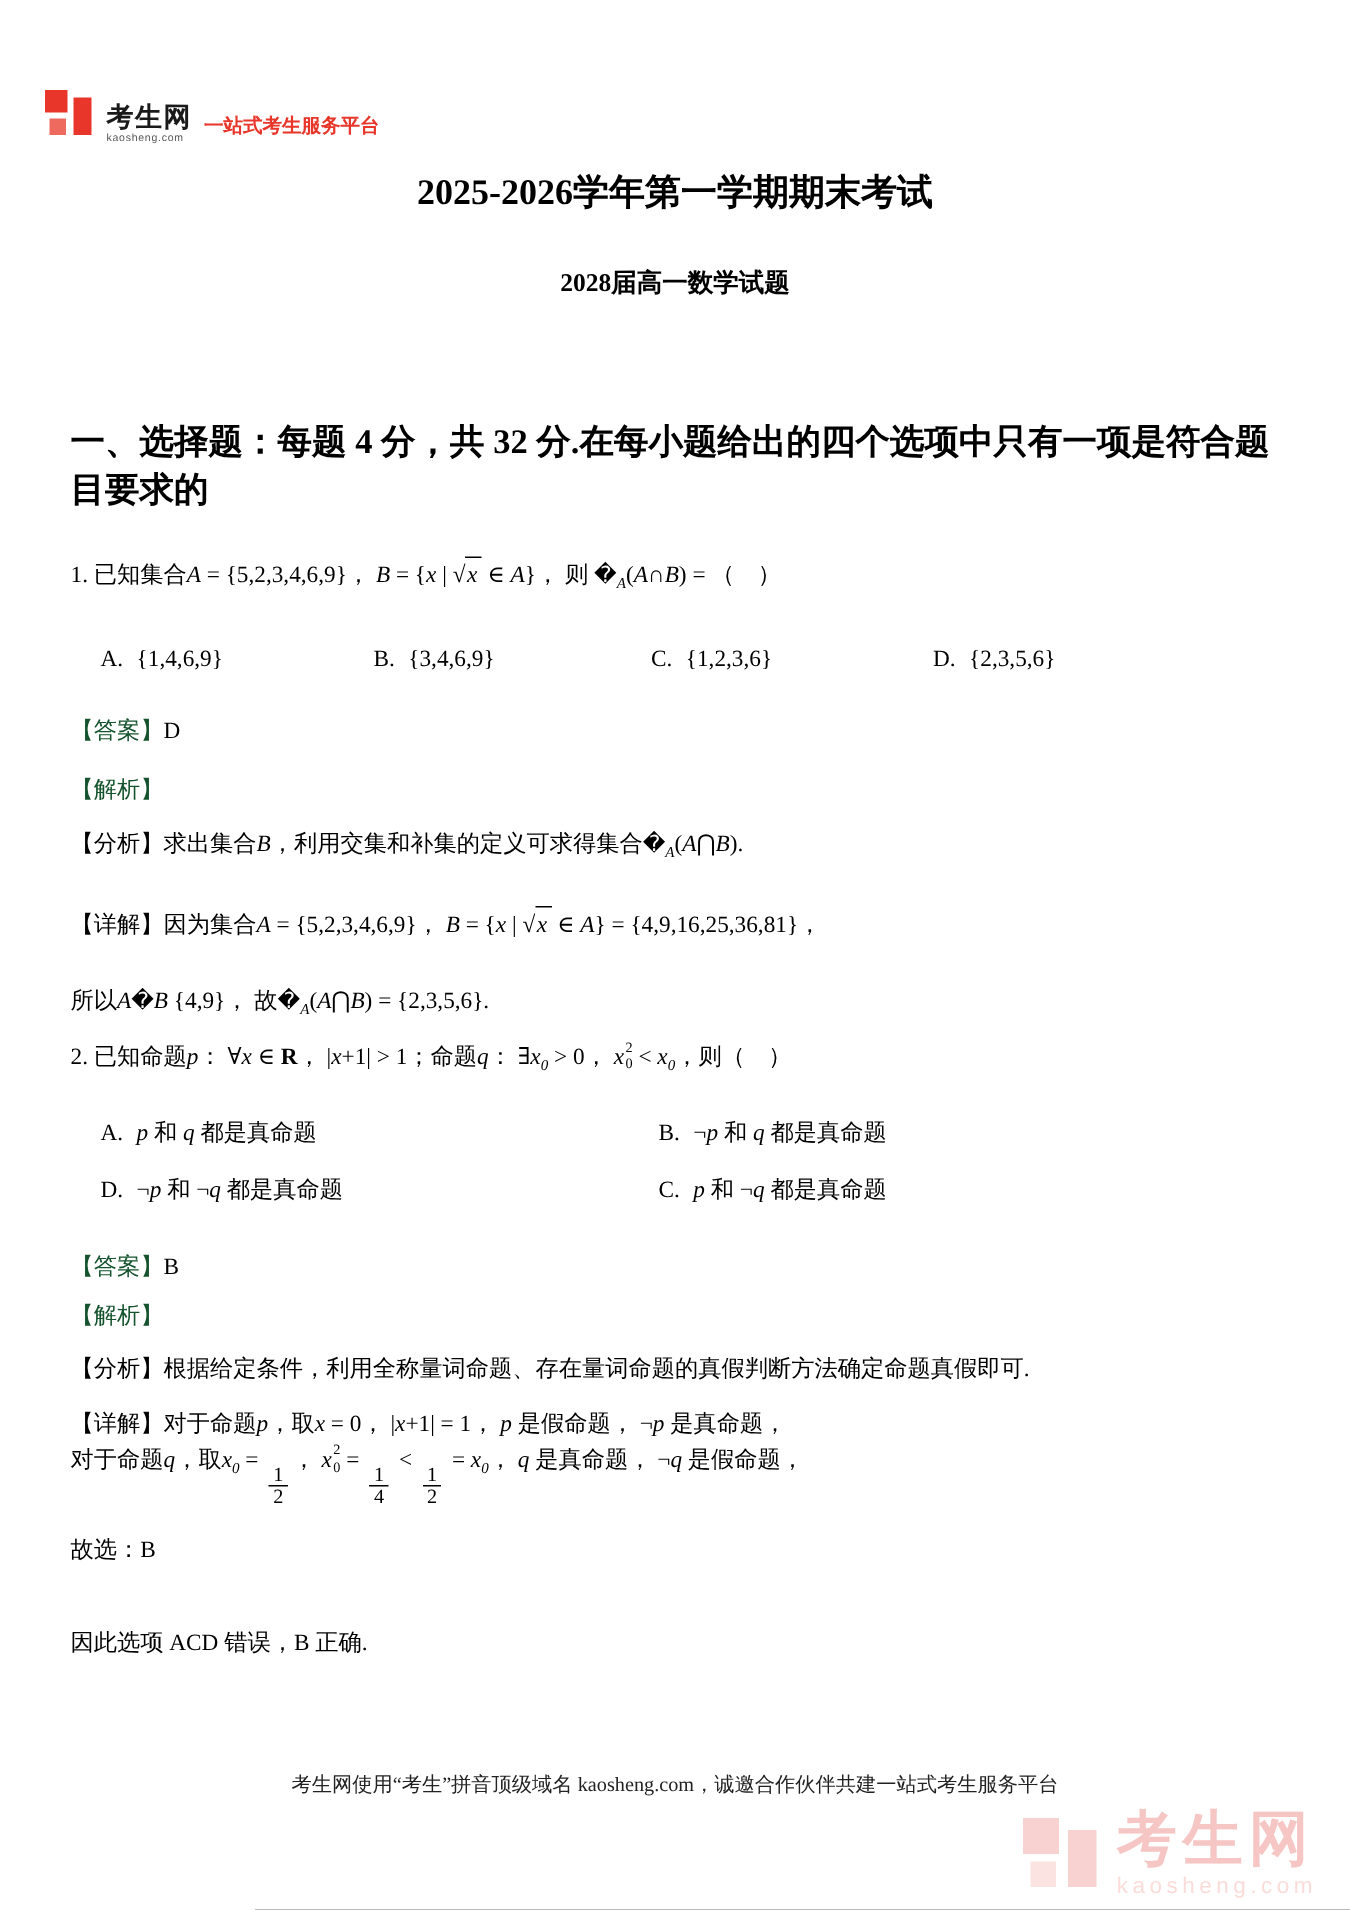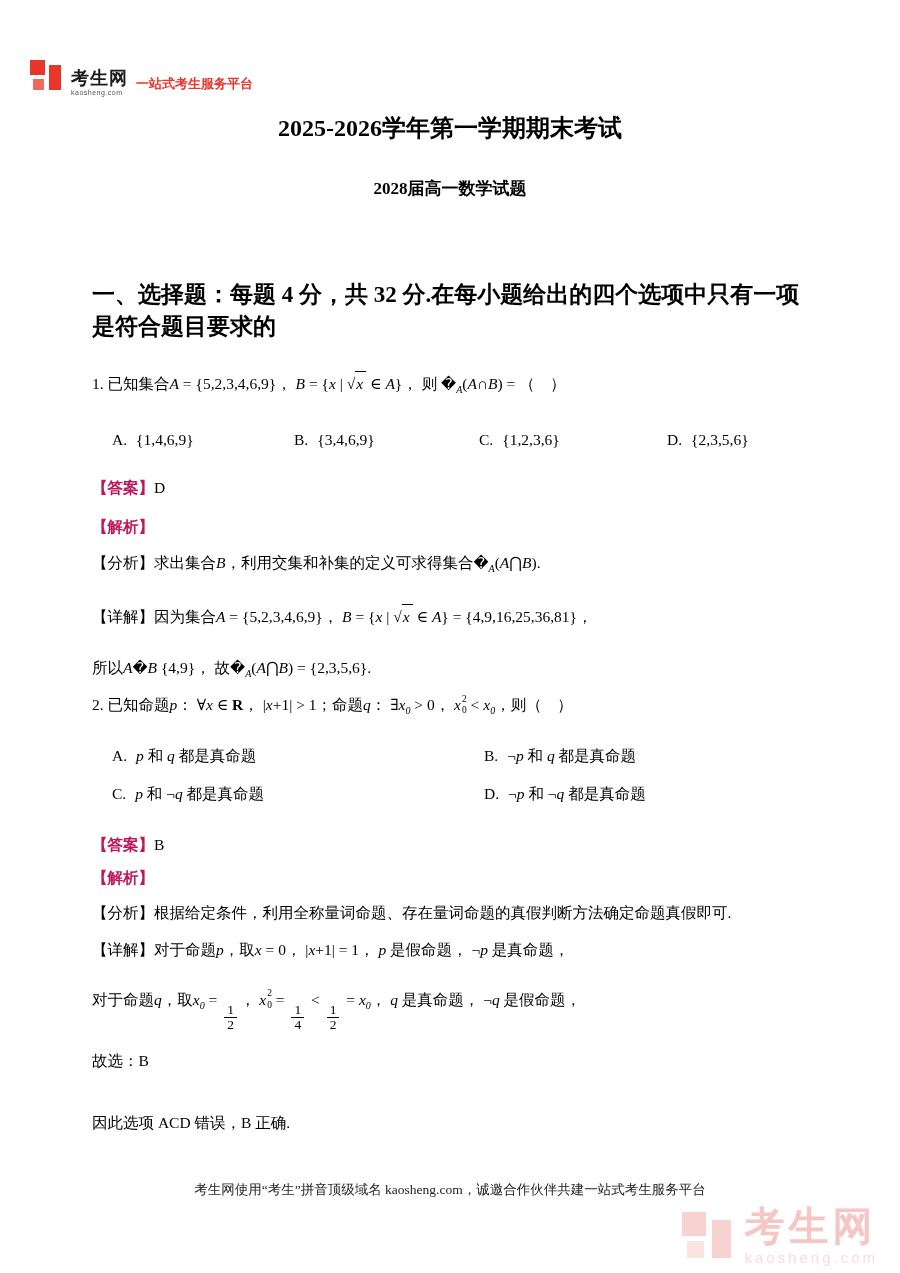--- a/index.html
+++ b/index.html
@@ -3,21 +3,21 @@
 <meta charset="utf-8">
 <style>
   * { box-sizing: border-box; margin: 0; padding: 0; }
   html,body { background:#888; }
   .page {
     width: 900px; height: 1273px; margin: 0 auto;
     background: #ffffff; position: relative; overflow: hidden;
     font-family: "Liberation Serif", "DejaVu Serif", serif;
     color: #000;
   }
-  .content { padding: 0 92px; }
+  .content { padding: 0 47px; }
 
   
   .brand { display: flex; align-items: flex-end; margin: 54px 0 0 30px; height: 42px; }
   .brand-icon { position: relative; width: 34px; height: 38px; margin-right: 7px; }
   .brand-icon .b1 { position:absolute; left:0; top:2px;  width:15px; height:15px; background:#e8362b; }
   .brand-icon .b2 { position:absolute; left:3px; top:21px; width:11px; height:11px; background:#ef6a5e; }
   .brand-icon .b3 { position:absolute; left:19px; top:7px; width:12px; height:25px; background:#e8362b; }
   .brand-text { display:flex; flex-direction:column; line-height:1; }
   .brand-name { font-size:18px; font-weight:bold; color:#1a1a1a; letter-spacing:1px;
                 font-family:"Liberation Sans","DejaVu Sans",sans-serif; }
@@ -50,21 +50,21 @@
   .vss .vbase { font-style:italic; }
   .vss .sscol { display:inline-flex; flex-direction:column; font-size:9.5px;
                 line-height:1.2; margin-left:1px; }
 
   .optrow1 { display:grid; grid-template-columns:182px 185px 188px auto;
              padding-left:20px; margin-top:30px; }
   .optrow2 { display:grid; grid-template-columns:372px auto; row-gap:14px;
              padding-left:20px; margin-top:26px; }
   .opt-label { margin-right:9px; }
 
-  .ans-label { color:#be185d;font-weight:bold; }
+  .ans-label { color:#14532d; }
 
   .footer { position:absolute; left:0; right:0; bottom:74px; text-align:center;
             font-size:13.5px; color:#222; }
 
   
   .watermark { position:absolute; right:22px; bottom:8px; display:flex;
                align-items:center; opacity:1; }
   .wm-icon { position:relative; width:52px; height:56px; margin-right:10px; }
   .wm-icon .b1 { position:absolute; left:0; top:4px;  width:24px; height:24px; background:#f8d2d0; }
   .wm-icon .b2 { position:absolute; left:5px; top:33px; width:17px; height:17px; background:#fbe3e2; }
@@ -129,33 +129,33 @@
           <span class="vbase">x</span>
           <span class="sscol">
             <span>2</span>
             <span>0</span>
           </span>
         </span><span class="m"> &lt; </span><span class="v">x</span><span class="sb">0</span><span class="cn">，则（　）</span></div>
 
     <div class="optrow2">
       <div class="line"><span class="opt-label">A.</span><span><span class="v">p</span><span class="cn"> 和 </span><span class="v">q</span><span class="cn"> 都是真命题</span></span></div>
       <div class="line"><span class="opt-label">B.</span><span><span class="m">¬</span><span class="v">p</span><span class="cn"> 和 </span><span class="v">q</span><span class="cn"> 都是真命题</span></span></div>
+      <div class="line"><span class="opt-label">D.</span><span><span class="m">¬</span><span class="v">p</span><span class="cn"> 和 </span><span class="m">¬</span><span class="v">q</span><span class="cn"> 都是真命题</span></span></div>
       <div class="line"><span class="opt-label">C.</span><span><span class="v">p</span><span class="cn"> 和 </span><span class="m">¬</span><span class="v">q</span><span class="cn"> 都是真命题</span></span></div>
-      <div class="line"><span class="opt-label">D.</span><span><span class="m">¬</span><span class="v">p</span><span class="cn"> 和 </span><span class="m">¬</span><span class="v">q</span><span class="cn"> 都是真命题</span></span></div>
     </div>
 
     <div class="line" style="margin-top:27px">
       <span class="ans-label">【答案】</span><span>B</span>
     </div>
     <div class="line" style="margin-top:9px">
       <span class="ans-label">【解析】</span>
     </div>
     <div class="line" style="margin-top:10px"><span class="cn">【分析】根据给定条件，利用全称量词命题、存在量词命题的真假判断方法确定命题真假即可.</span></div>
     <div class="line" style="margin-top:13px"><span class="cn">【详解】对于命题</span><span class="v">p</span><span class="cn">，取</span><span class="v">x</span><span class="m"> = 0</span><span class="cn">， </span><span class="m">|</span><span class="v">x</span><span class="m">+1| = 1</span><span class="cn">， </span><span class="v">p</span><span class="cn"> 是假命题， </span><span class="m">¬</span><span class="v">p</span><span class="cn"> 是真命题，</span></div>
-    <div class="line" style="margin-top:26px"><span class="cn">对于命题</span><span class="v">q</span><span class="cn">，取</span><span class="v">x</span><span class="sb">0</span><span class="m"> = </span><span class="frac">
+    <div class="line" style=""><span class="cn">对于命题</span><span class="v">q</span><span class="cn">，取</span><span class="v">x</span><span class="sb">0</span><span class="m"> = </span><span class="frac">
           <span class="fn">1</span>
           <span class="fd">2</span>
         </span><span class="cn">， </span><span class="vss">
           <span class="vbase">x</span>
           <span class="sscol">
             <span>2</span>
             <span>0</span>
           </span>
         </span><span class="m"> = </span><span class="frac">
           <span class="fn">1</span>

